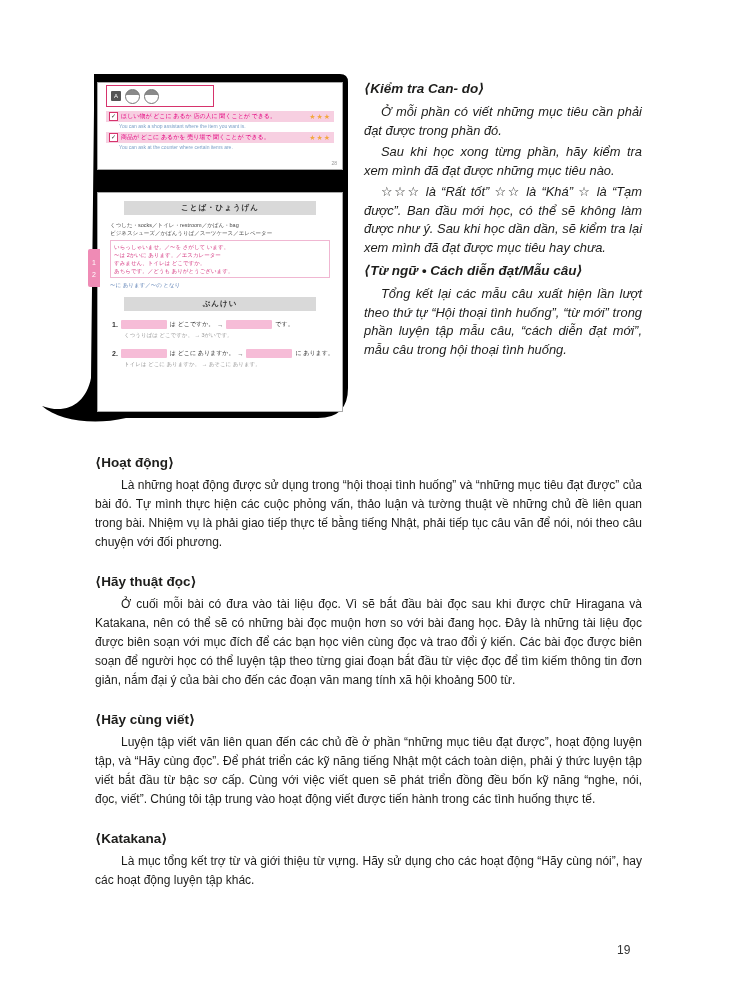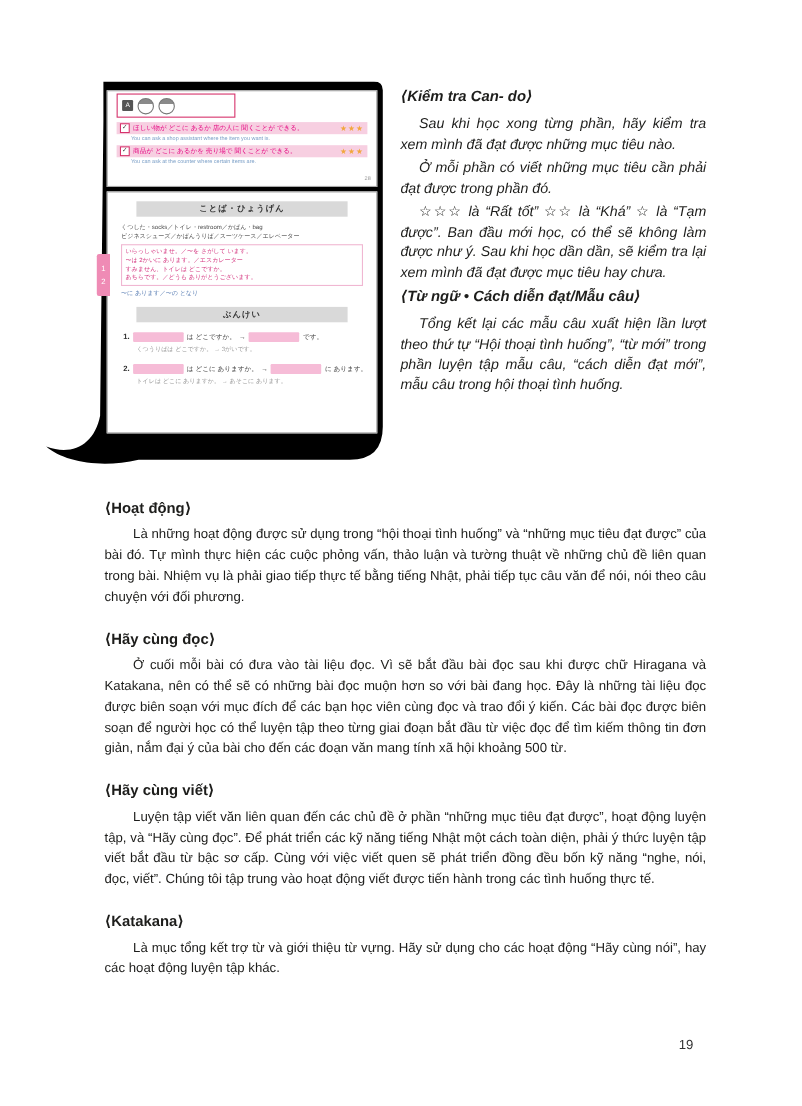--- a/index.html
+++ b/index.html
@@ -5,21 +5,21 @@
   html,body { margin:0; padding:0; background:#ffffff; }
   #page {
     position:relative; width:729px; height:1005px; background:#ffffff;
     font-family:"Liberation Sans","DejaVu Sans",sans-serif; color:#1d1d1b; overflow:hidden;
   }
   
   #swoosh { position:absolute; left:40px; top:74px; width:312px; height:356px; z-index:1; }
   
   .thumb { position:absolute; background:#ffffff; border:1px solid #a9a9a9; z-index:2; box-sizing:border-box; }
   .thumb1 { left:97px; top:82px;  width:246px; height:88px; }
-  .thumb2 { left:97px; top:174px; width:246px; height:220px; }
+  .thumb2 { left:97px; top:192px; width:246px; height:220px; }
 
   .charbox { position:absolute; left:8px; top:2px; width:108px; height:22px;
     border:1.5px solid #d6336c; display:flex; align-items:center; gap:4px; padding:0 4px; box-sizing:border-box; }
   .badge { width:10px; height:10px; background:#555; color:#fff; font-size:6px;
     display:flex; align-items:center; justify-content:center; border-radius:1px; }
   .head { width:13px; height:13px; border:1px solid #777; border-radius:50%;
     background:linear-gradient(to bottom,#8a8a8a 35%,#ffffff 35%); }
 
   .cd-rows { margin-top:28px; }
   .cd-row { display:flex; align-items:center; margin:0 8px; background:#f7cfe1; height:11px; padding:0 3px; }
@@ -132,34 +132,34 @@
         <span class="ptext">→</span>
         <span class="blank"></span>
         <span class="ptext">に あります。</span>
       </div>
       <div class="pex">トイレは どこに ありますか。 → あそこに あります。</div>
     </div>
   </div>
 
   <div class="rightcol">
     <h3>⟨Kiểm tra Can- do⟩</h3>
+    <p>Ở mỗi phần có viết những mục tiêu cần phải đạt được trong phần đó.</p>
     <p>Sau khi học xong từng phần, hãy kiểm tra xem mình đã đạt được những mục tiêu nào.</p>
-    <p>Ở mỗi phần có viết những mục tiêu cần phải đạt được trong phần đó.</p>
     <p>☆☆☆ là “Rất tốt” ☆☆ là “Khá” ☆ là “Tạm được”. Ban đầu mới học, có thể sẽ không làm được như ý. Sau khi học dần dần, sẽ kiểm tra lại xem mình đã đạt được mục tiêu hay chưa.</p>
     <h3 class="second">⟨Từ ngữ • Cách diễn đạt/Mẫu câu⟩</h3>
     <p>Tổng kết lại các mẫu câu xuất hiện lần lượt theo thứ tự “Hội thoại tình huống”, “từ mới” trong phần luyện tập mẫu câu, “cách diễn đạt mới”, mẫu câu trong hội thoại tình huống.</p>
   </div>
 
   <div class="main">
     <section>
       <h3>⟨Hoạt động⟩</h3>
       <p>Là những hoạt động được sử dụng trong “hội thoại tình huống” và “những mục tiêu đạt được” của bài đó. Tự mình thực hiện các cuộc phỏng vấn, thảo luận và tường thuật về những chủ đề liên quan trong bài. Nhiệm vụ là phải giao tiếp thực tế bằng tiếng Nhật, phải tiếp tục câu văn để nói, nói theo câu chuyện với đối phương.</p>
     </section>
     <section>
-      <h3>⟨Hãy cùng đọc⟩</h3>
+      <h3>⟨Hãy thuật đọc⟩</h3>
       <p>Ở cuối mỗi bài có đưa vào tài liệu đọc. Vì sẽ bắt đầu bài đọc sau khi được chữ Hiragana và Katakana, nên có thể sẽ có những bài đọc muộn hơn so với bài đang học. Đây là những tài liệu đọc được biên soạn với mục đích để các bạn học viên cùng đọc và trao đổi ý kiến. Các bài đọc được biên soạn để người học có thể luyện tập theo từng giai đoạn bắt đầu từ việc đọc để tìm kiếm thông tin đơn giản, nắm đại ý của bài cho đến các đoạn văn mang tính xã hội khoảng 500 từ.</p>
     </section>
     <section>
       <h3>⟨Hãy cùng viết⟩</h3>
       <p>Luyện tập viết văn liên quan đến các chủ đề ở phần “những mục tiêu đạt được”, hoạt động luyện tập, và “Hãy cùng đọc”. Để phát triển các kỹ năng tiếng Nhật một cách toàn diện, phải ý thức luyện tập viết bắt đầu từ bậc sơ cấp. Cùng với việc viết quen sẽ phát triển đồng đều bốn kỹ năng “nghe, nói, đọc, viết”. Chúng tôi tập trung vào hoạt động viết được tiến hành trong các tình huống thực tế.</p>
     </section>
     <section>
       <h3>⟨Katakana⟩</h3>
       <p>Là mục tổng kết trợ từ và giới thiệu từ vựng. Hãy sử dụng cho các hoạt động “Hãy cùng nói”, hay các hoạt động luyện tập khác.</p>
     </section>

